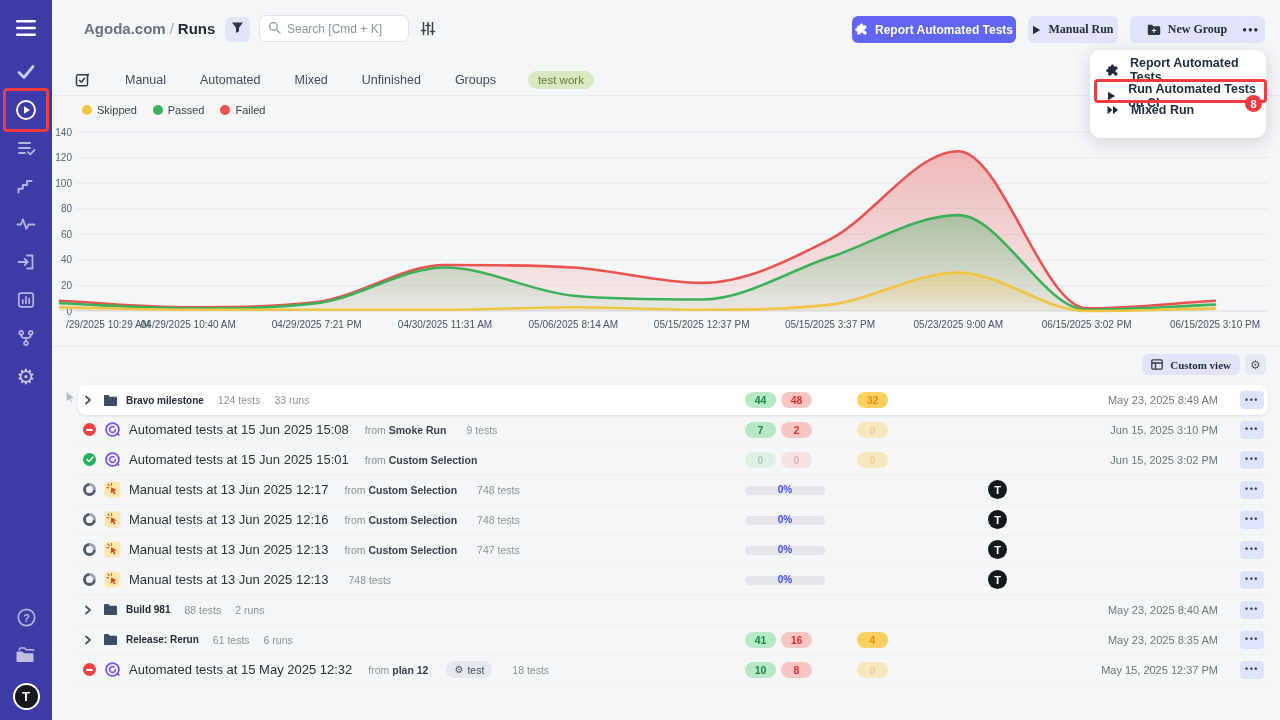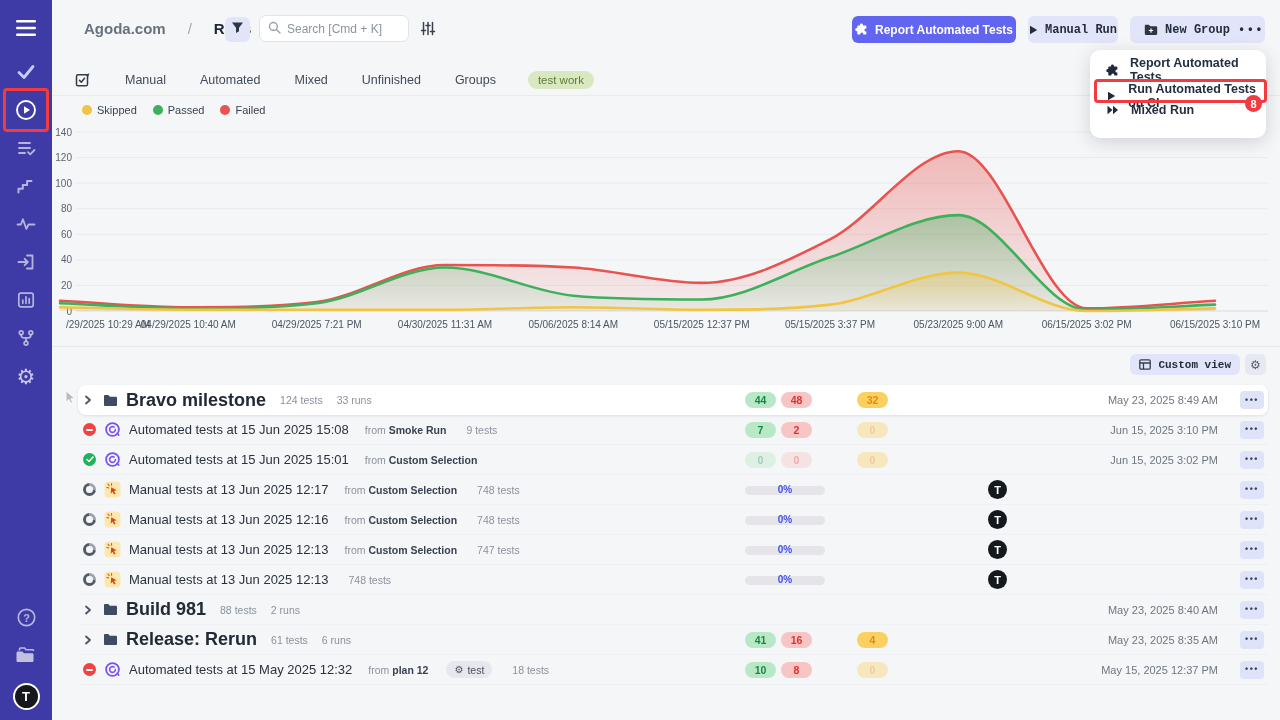--- a/index.html
+++ b/index.html
@@ -12,25 +12,25 @@
   .side-icon svg { display:block; }
   .gear-glyph { font-size:21px; color:rgba(255,255,255,.72); line-height:1; }
   .profile-avatar { width:27px; height:27px; border-radius:50%; background:#ffffff; display:flex; align-items:center; justify-content:center; }
   .profile-avatar .in { width:23px; height:23px; border-radius:50%; background:#16181e; color:#fff; font-size:13px; font-weight:bold; display:flex; align-items:center; justify-content:center; }
 
   
   .anno-box { position:absolute; border:3px solid #f23b40; border-radius:4px; z-index:60; pointer-events:none; }
   .anno-badge { position:absolute; width:17px; height:17px; border-radius:50%; background:#f23b40; color:#fff; font-size:11px; font-weight:bold; display:flex; align-items:center; justify-content:center; z-index:61; }
 
   
-  .crumbs { position:absolute; left:84px; top:20px; font-size:15px; display:flex; gap:22px; align-items:baseline; }
+  .crumbs { position:absolute; left:84px; top:20px; font-size:15px; display:flex; gap:4px; align-items:baseline; }
   .crumb-project { color:#68727f; font-weight:bold; }
   .crumb-sep { color:#a0a8b1; }
   .crumb-page { color:#1f2733; font-weight:bold; }
-  .btn-light { background:#e2e5fa; border:none; border-radius:6px; color:#242d3b; font-size:12px; font-weight:bold; font-family:Liberation Mono, monospace; display:flex; align-items:center; gap:7px; justify-content:center; cursor:pointer; }
+  .btn-light { background:#e2e5fa; border:none; border-radius:6px; color:#242d3b; font-size:12px; font-weight:bold; font-family:Liberation Serif, serif; display:flex; align-items:center; gap:7px; justify-content:center; cursor:pointer; }
   .btn-primary { background:#6165ef; border:none; border-radius:6px; color:#ffffff; font-size:12px; font-weight:bold; font-family:inherit; display:flex; align-items:center; gap:7px; justify-content:center; cursor:pointer; }
   .filter-btn { position:absolute; left:225px; top:17px; width:25px; height:25px; }
   .search-box { position:absolute; left:259px; top:15px; width:150px; height:27px; background:#fff; border:1px solid #e1e3e8; border-radius:7px; display:flex; align-items:center; padding:0 8px; gap:6px; }
   .search-box input { border:none; outline:none; width:110px; font-size:12px; font-family:inherit; color:#3a4450; background:transparent; }
   .search-box input::placeholder { color:#8c949f; }
   .sliders-btn { position:absolute; left:418px; top:20px; width:20px; height:20px; background:transparent; border:none; cursor:pointer; }
   .hdr-btn { position:absolute; top:16px; height:27px; }
   #btn-report { left:852px; width:164px; }
   #btn-manual { left:1028px; width:90px; }
   #btn-newgroup { left:1130px; width:114px; }
@@ -57,21 +57,21 @@
   .custom-view-btn { position:absolute; right:40px; top:7px; height:21px; padding:0 9px; font-size:11px; }
   .view-gear-btn { position:absolute; right:14px; top:7px; width:21px; height:21px; background:#e7e9f2; border:none; border-radius:5px; color:#555f6d; font-size:12px; cursor:pointer; }
 
   
   #rows { position:absolute; left:78px; right:12px; top:385px; }
   .row { position:relative; height:30px; display:flex; align-items:center; border-bottom:1px solid #eef0f3; }
   .row.card { background:#fff; border-radius:8px; border-bottom:none; box-shadow:0 1px 3px rgba(16,24,40,.1); }
   .row-left { display:flex; align-items:center; padding-left:5px; gap:8px; min-width:0; }
   .chev { width:12px; display:flex; }
   .row-title { font-size:13px; color:#2a323e; white-space:nowrap; }
-  .row-title.grp { font-weight:bold; color:#222a36; font-size:18px; }
+  .row-title.grp { font-weight:bold; color:#222a36; font-size:10px; }
   .meta { font-size:10.5px; color:#8b929d; margin-left:6px; white-space:nowrap; }
   .fromwrap { font-size:10.5px; color:#8b929d; margin-left:8px; white-space:nowrap; }
   .fromwrap b { color:#39424f; font-weight:bold;margin-top:48px; }
   .testtag { display:inline-flex; align-items:center; gap:4px; background:#e7e8ee; border-radius:9px; height:17px; padding:0 8px; font-size:10.5px; color:#4a5260; margin-left:10px; }
   .badges { position:absolute; left:667px; display:flex; gap:5px; }
   .badge { min-width:31px; height:16px; border-radius:8px; font-size:10.5px; font-weight:bold; display:flex; align-items:center; justify-content:center; padding:0 6px; }
   .badge.green { background:#b9e8c6; color:#158a43; }
   .badge.red { background:#f7c5c4; color:#e03131; }
   .badge.yellow { background:#fad161; color:#e8890c;margin-left:40px; }
   .badge.faded { opacity:.38; }

